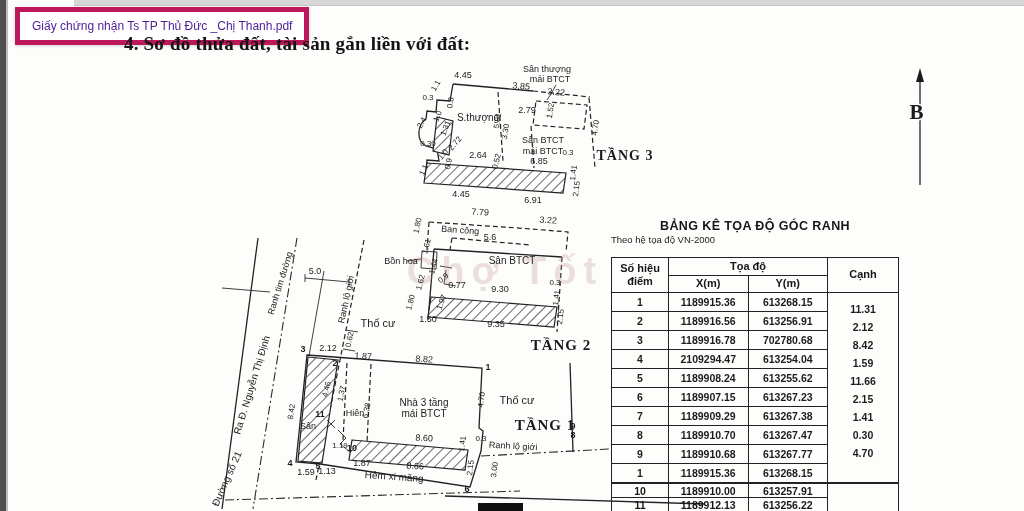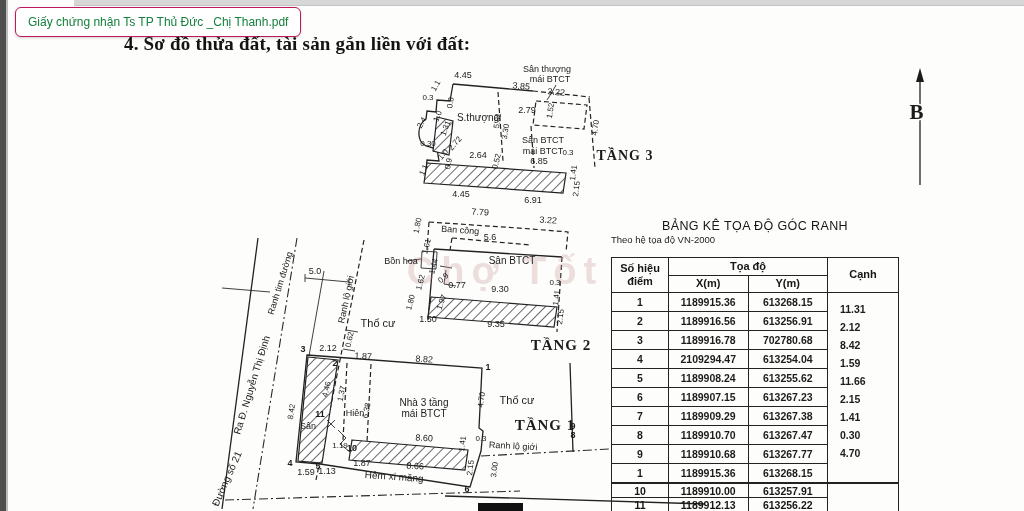--- a/index.html
+++ b/index.html
@@ -2,47 +2,47 @@
 <html><head>
 <meta charset="utf-8">
 <style>
   html,body{margin:0;padding:0;background:#e9e9e9;}
   .page{position:relative;width:1024px;height:511px;background:#fdfdfb;overflow:hidden;
         font-family:"Liberation Sans",sans-serif;}
   .top-strip{position:absolute;left:74px;top:0;right:0;height:5px;background:#d7d7d7;border-bottom:1px solid #c4c4c4;}
   .left-strip{position:absolute;left:0;top:0;width:6px;height:511px;background:#4f4f4f;}
   .left-strip2{position:absolute;left:6px;top:0;width:2px;height:511px;background:#bdbdbd;}
   .tab{position:absolute;left:15px;top:7px;height:20px;padding:4px 12px;background:#ffffff;
-       border:1px solid #be185d;border-radius:6px;box-shadow:0 1px 3px rgba(0,0,0,.18);
-       font-size:12px;color:#15803d;line-height:20px;white-space:nowrap;cursor:pointer;}
+       border:5px solid #be185d;border-radius:0;box-shadow:0 1px 3px rgba(0,0,0,.18);
+       font-size:12px;color:#4c1d95;line-height:20px;white-space:nowrap;cursor:pointer;}
   .heading{position:absolute;left:124px;top:33px;margin:0;font-family:"Liberation Serif",serif;
        font-size:19px;font-weight:bold;color:#141414;letter-spacing:.2px;}
   svg.draw{position:absolute;left:0;top:0;}
   svg.draw text{fill:#1b1b1b;font-family:"Liberation Sans",sans-serif;}
   svg.draw .cap{font-family:"Liberation Serif",serif;letter-spacing:1px;}
   svg.draw .wm{fill:rgba(198,152,152,.30);letter-spacing:7px;font-family:"Liberation Sans",sans-serif;}
   svg.draw .north{font-family:"Liberation Serif",serif;paint-order:stroke;stroke:#fdfdfb;stroke-width:3px;}
   .solid{stroke:#222;stroke-width:1.3;fill:none;}
   .thin{stroke:#2a2a2a;stroke-width:.9;fill:none;}
   .dash{stroke:#222;stroke-width:1.2;fill:none;stroke-dasharray:5 3;}
   .dashdot{stroke:#2a2a2a;stroke-width:1.1;fill:none;stroke-dasharray:9 3 2 3;}
   .hatched{stroke:#222;stroke-width:1.2;fill:url(#hatch);}
   
   .table-wrap{position:absolute;left:611px;top:219px;width:288px;color:#161616;}
-  .tbl-title{text-align:center;font-weight:normal;font-size:12.5px;letter-spacing:.4px;}
+  .tbl-title{text-align:center;font-weight:bold;font-size:12.5px;letter-spacing:.4px;}
   .tbl-sub{font-size:9.5px;margin-top:1px;color:#222;}
   .table-wrap table{border-collapse:collapse;width:100%;margin-top:12px;table-layout:fixed;}
   .table-wrap th,.table-wrap td{border:1.3px solid #222;font-size:10.5px;text-align:center;padding:0;}
   .table-wrap th{font-weight:bold;font-size:11px;line-height:1.2;}
   .table-wrap thead tr:first-child th{height:17px;}
   .table-wrap thead tr:last-child th{height:16px;}
   .c-point{width:56px;} .c-x{width:77px;} .c-y{width:77px;} .c-canh{width:70px;}
   #mainRows td{height:18px;font-weight:600;color:#1c1c1c;}
   #mainRows .canh-cell{position:relative;}
-  #mainRows .edge{position:absolute;left:12px;width:100%;text-align:left;font-weight:600;font-size:10.5px;}
+  #mainRows .edge{position:absolute;left:0;width:100%;text-align:center;font-weight:600;font-size:10.5px;}
   #extraRows td{height:13px;font-weight:600;}
   #extraRows{border-top:2px solid #222;}
   .cutoff{position:absolute;left:478px;top:503px;width:45px;height:8px;background:#111;}
 </style>
 </head>
 <body>
 
 <div class="page">
   <div class="top-strip"></div>
   <div class="left-strip"></div>

